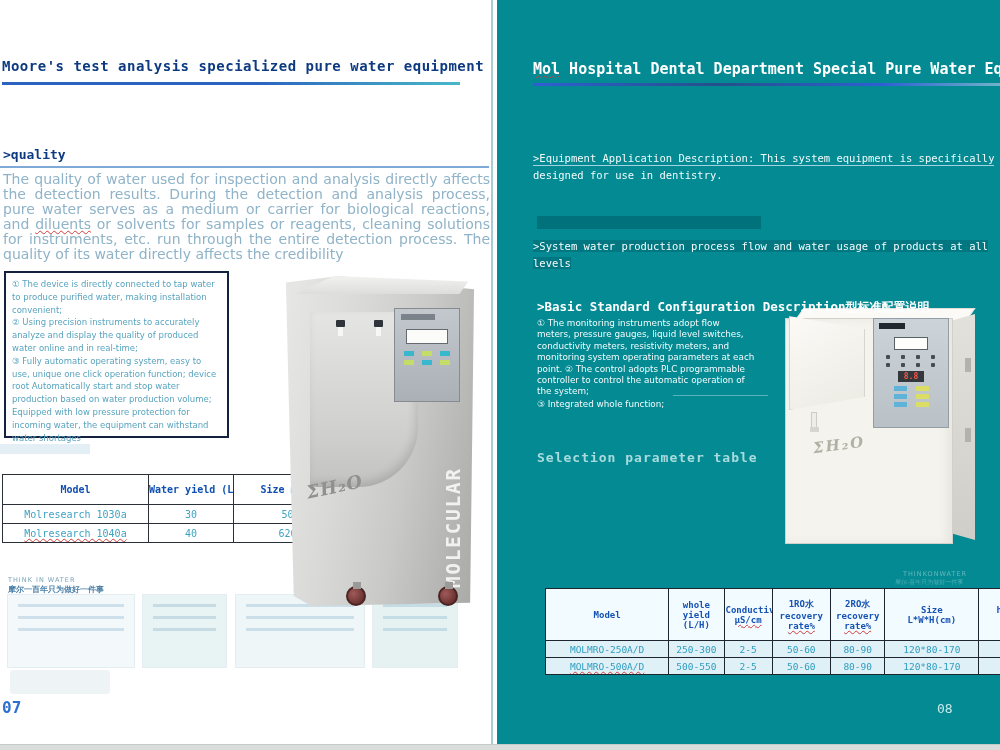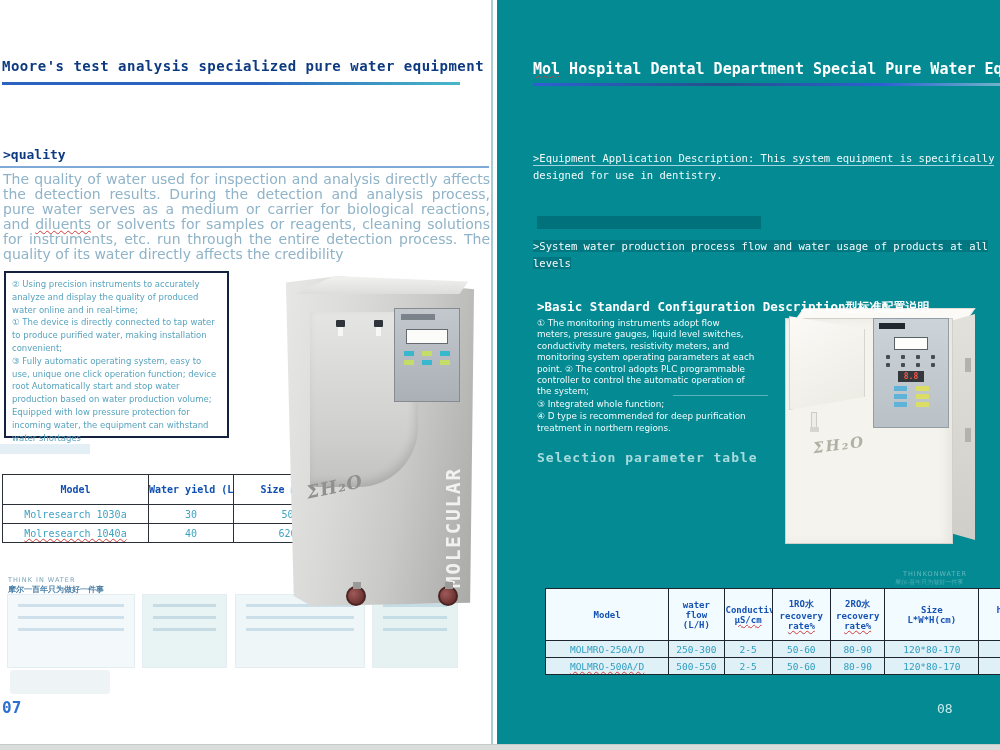--- a/index.html
+++ b/index.html
@@ -141,22 +141,22 @@
 
   <div class="abs lp-title">Moore's test analysis specialized pure water equipment</div>
   <div class="abs lp-title-rule"></div>
 
   <div class="abs lp-quality">&gt;quality</div>
   <div class="abs lp-quality-rule"></div>
 
   <div class="abs lp-para"><span>The quality of water used for inspection and analysis directly affects the detection results. During the detection and analysis process, pure water serves as a medium or carrier for biological reactions, and </span><span class="wavy">diluents</span><span> or solvents for samples or reagents, cleaning solutions for instruments, etc. run through the entire detection process. The quality of its water directly affects the credibility</span></div>
 
   <div class="abs lp-box">
+    <div>① The device is directly connected to tap water to produce purified water, making installation convenient;</div>
     <div>② Using precision instruments to accurately analyze and display the quality of produced water online and in real-time;</div>
-    <div>① The device is directly connected to tap water to produce purified water, making installation convenient;</div>
     <div>③ Fully automatic operating system, easy to use, unique one click operation function; device root Automatically start and stop water production based on water production volume; Equipped with low pressure protection for incoming water, the equipment can withstand water shortages</div>
   </div>
   <div class="abs lp-box-bar"></div>
 
   <div class="abs lp-table-wrap">
     <table class="lt">
       <thead>
         <tr>
           <th class="c-model">Model</th>
           <th class="c-yield">Water yield (L / H)</th>
@@ -246,21 +246,20 @@
   <div class="abs rp-darkblock"></div>
   <div class="abs rp-sys">
     <span class="hl">&gt;System water production process flow and water usage of products at all</span><br>
     <span class="hl">levels</span>
   </div>
 
   <div class="abs rp-config-head"><span>&gt;Basic Standard Configuration Description</span><span class="rp-config-cn">型标准配置说明</span></div>
   <div class="abs rp-config-list">
     <div>① The monitoring instruments adopt flow meters, pressure gauges, liquid level switches, conductivity meters, resistivity meters, and monitoring system operating parameters at each point. ② The control adopts PLC programmable controller to control the automatic operation of the system;</div>
     <div>③ Integrated whole function;</div>
-    <div>④ D type is recommended for deep purification treatment in northern regions.</div>
   </div>
   <div class="abs rp-config-rule"></div>
 
   <div class="abs rp-selection">Selection parameter table</div>
 
   <div class="machine-right">
     <div class="mr-lid"></div>
     <div class="mr-side"></div>
     <div class="mr-body"></div>
     <div class="mr-door"></div>
@@ -294,21 +293,21 @@
   </div>
 
   <div class="abs rp-watermark-en">THINKONWATER</div>
   <div class="abs rp-watermark-cn">摩尔-百年只为做好一件事</div>
 
   <div class="abs rp-table-wrap">
     <table class="rt">
       <thead>
         <tr>
           <th class="c1"><span>Model</span></th>
-          <th class="c2"><span>water flow</span><span class="sub">(L/H)</span></th>
+          <th class="c2"><span>whole yield</span><span class="sub">(L/H)</span></th>
           <th class="c3"><span>Conductivity</span><span class="sub wavy">μS/cm</span></th>
           <th class="c4"><span>1RO水 recovery</span><span class="sub wavy">rate%</span></th>
           <th class="c5"><span>2RO水 recovery</span><span class="sub wavy">rate%</span></th>
           <th class="c6"><span>Size</span><span class="sub">L*W*H(cm)</span></th>
           <th class="c7"><span>heigh</span><span class="sub wavy">tkg</span></th>
         </tr>
       </thead>
       <tbody>
         <tr>
           <td>MOLMRO-250A/D</td>

